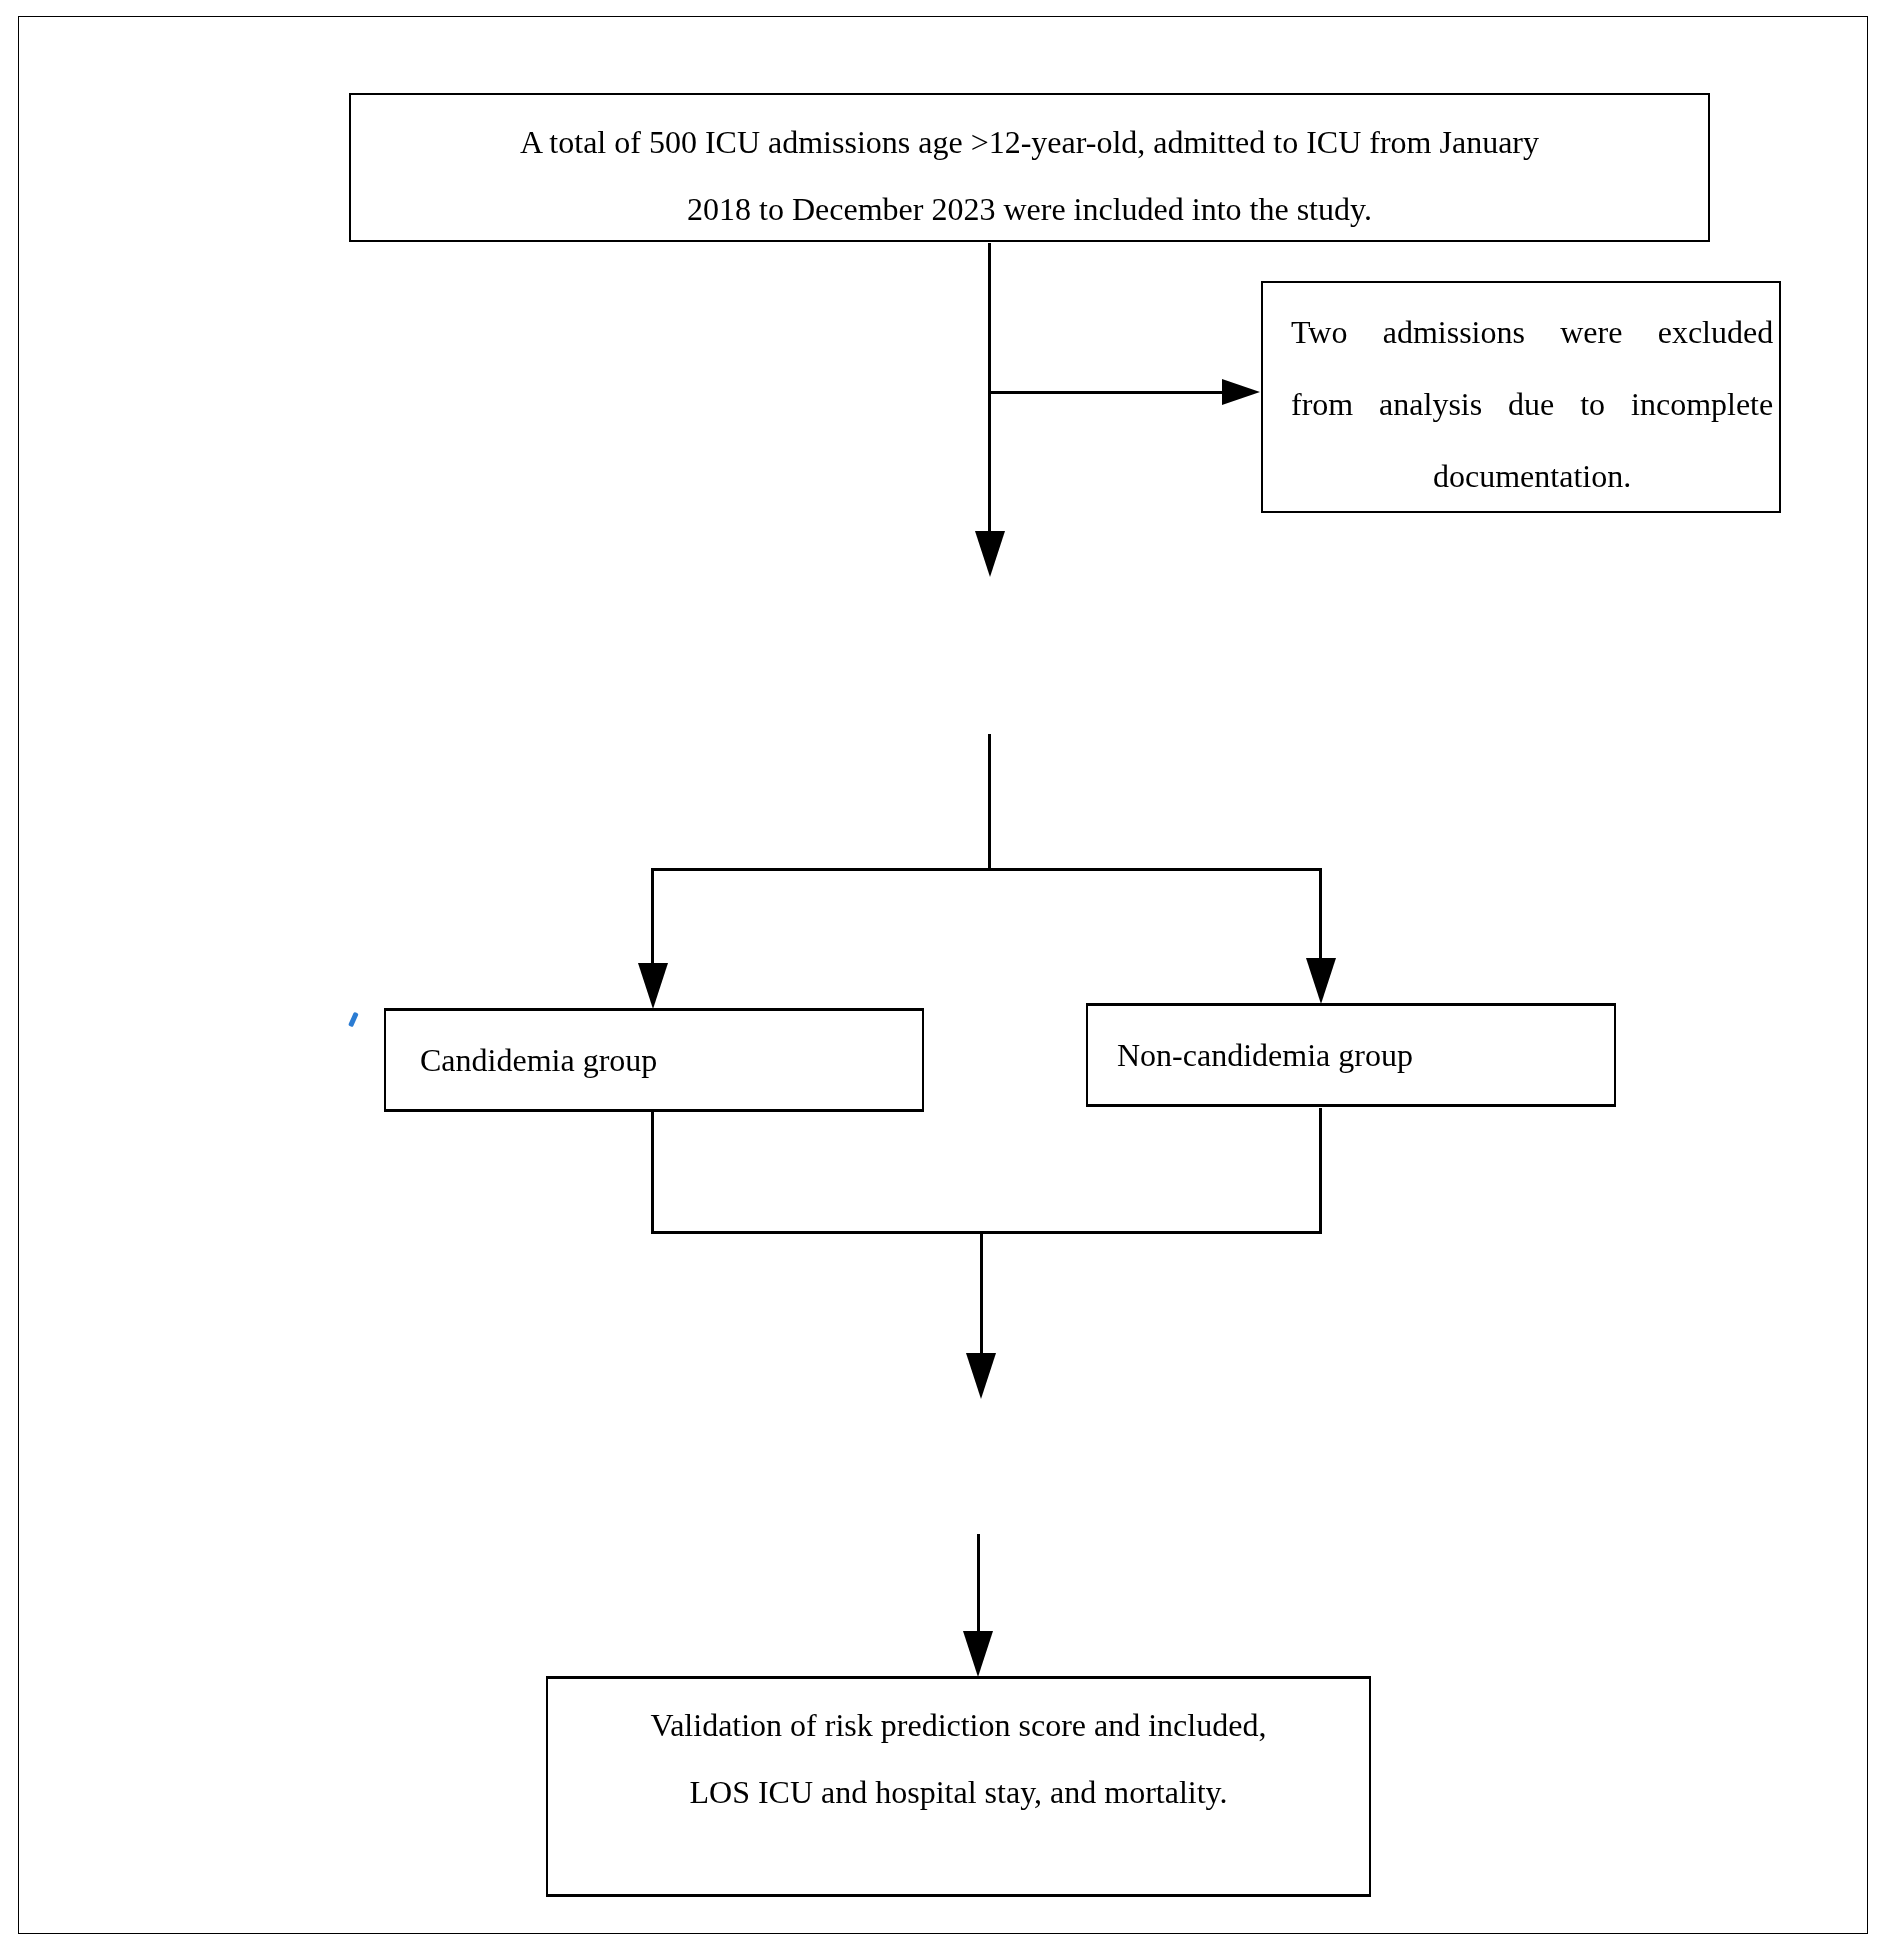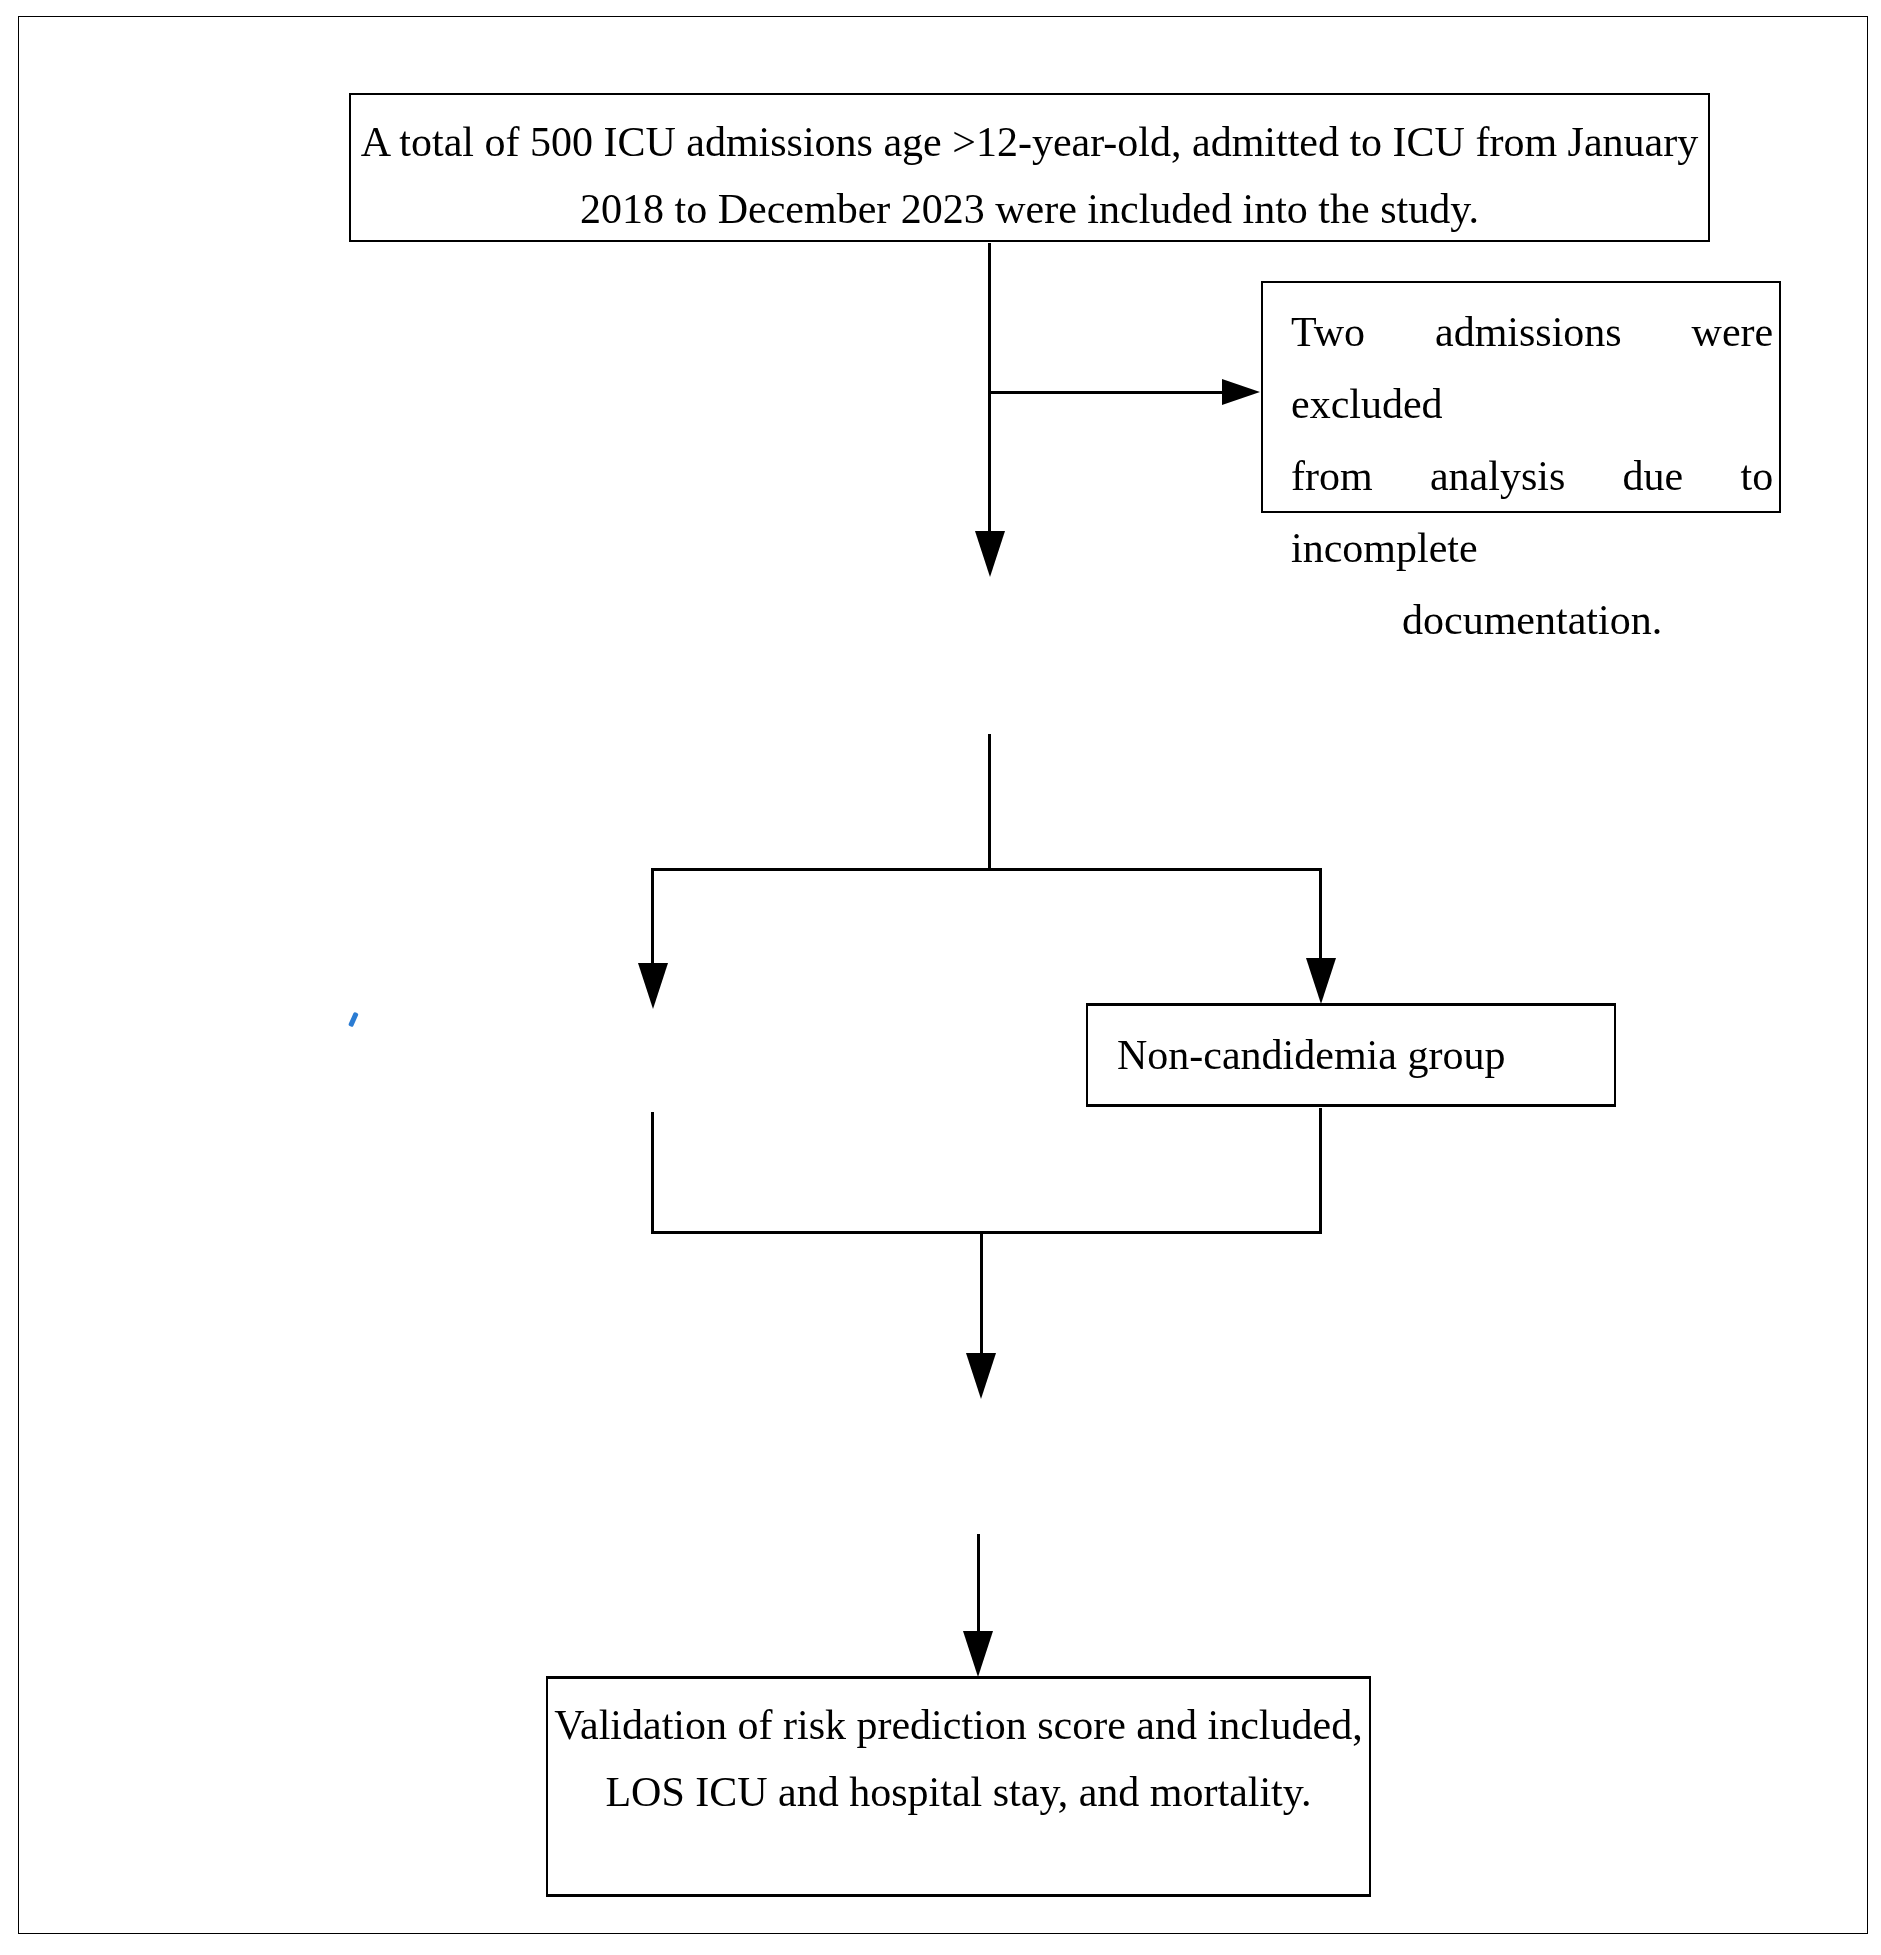--- a/index.html
+++ b/index.html
@@ -28,21 +28,21 @@
     width: 1850px;
     height: 1918px;
     border: 1.9px solid #000000;
     box-sizing: border-box;
   }
   .box {
     position: absolute;
     background: #ffffff;
     border: 2.4px solid #000000;
     box-sizing: border-box;
-    font-size: 42px;
+    font-size: 32px;
   }
   .box.thick {
     border-top-width: 3.9px;
     border-bottom-width: 3.9px;
   }
   .line {
     line-height: 67px;
     white-space: nowrap;
   }
   .center { text-align: center; }
@@ -115,20 +115,23 @@
     <div class="line center">2018 to December 2023 were included into the study.</div>
   </div>
 
   <div class="box" id="node-excluded">
     <div class="line just">Two admissions were excluded</div>
     <div class="line just">from analysis due to incomplete</div>
     <div class="line leftline">documentation.</div>
   </div>
 
 
+  <div class="box thick vcenter" id="node-candidemia">
+    <span class="line">Candidemia group</span>
+  </div>
 
   <div class="box thick vcenter" id="node-noncandidemia">
     <span class="line">Non-candidemia group</span>
   </div>
 
 
   <div class="box thick" id="node-validation">
     <div class="line center">Validation of risk prediction score and included,</div>
     <div class="line center">LOS ICU and hospital stay, and mortality.</div>
   </div>

